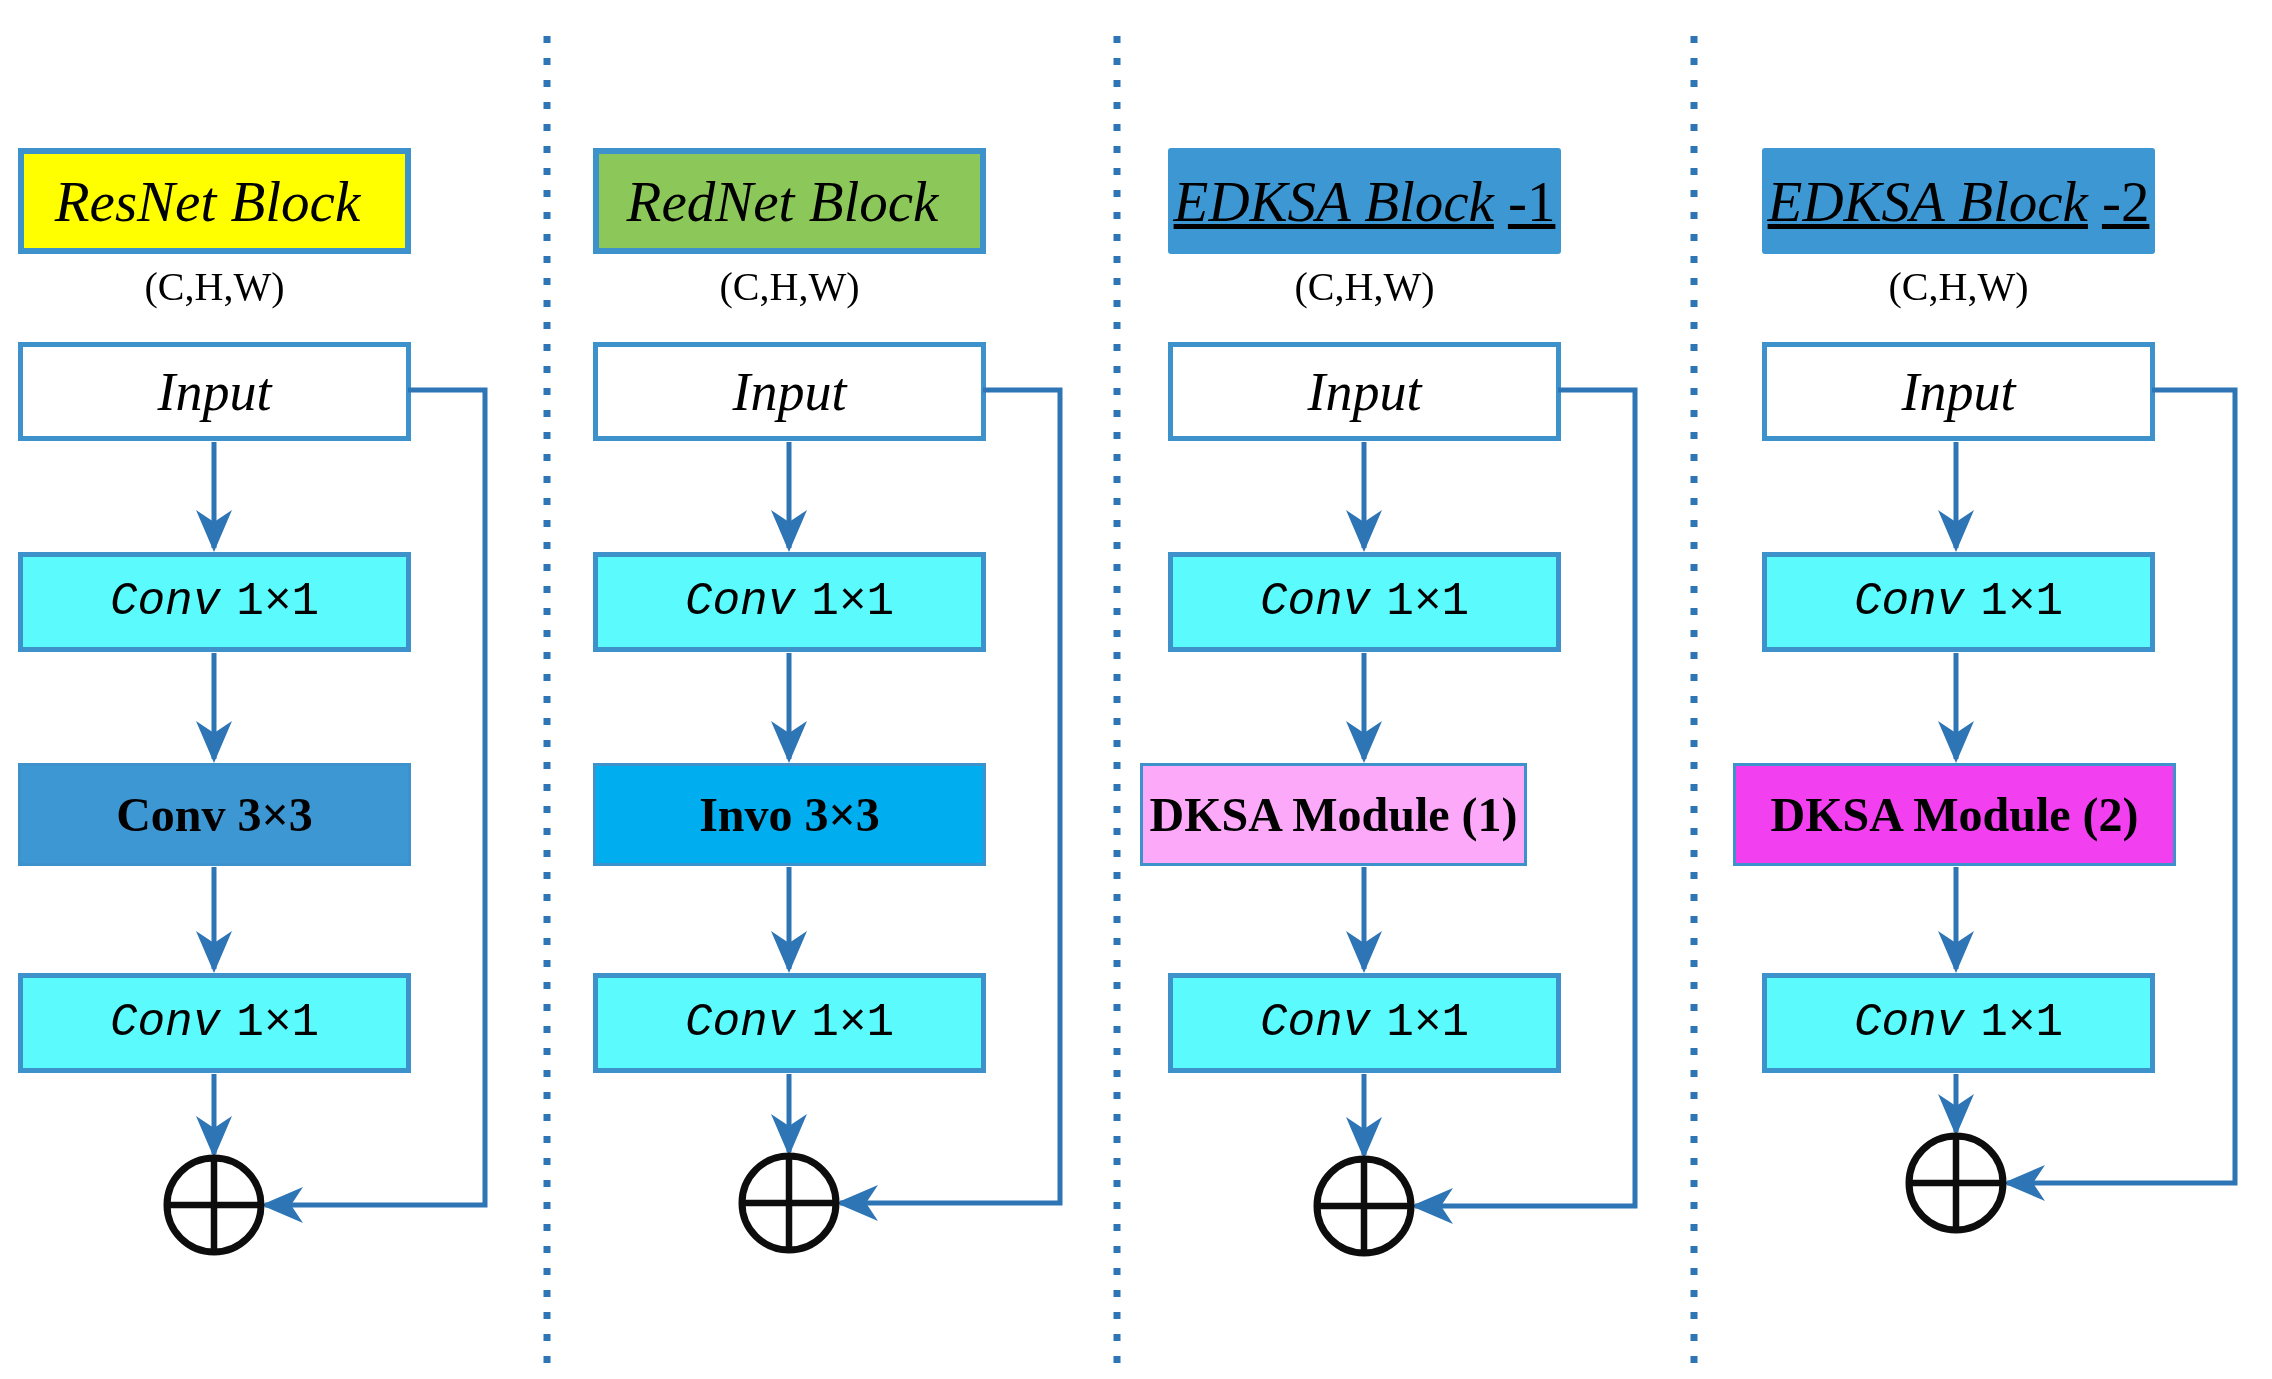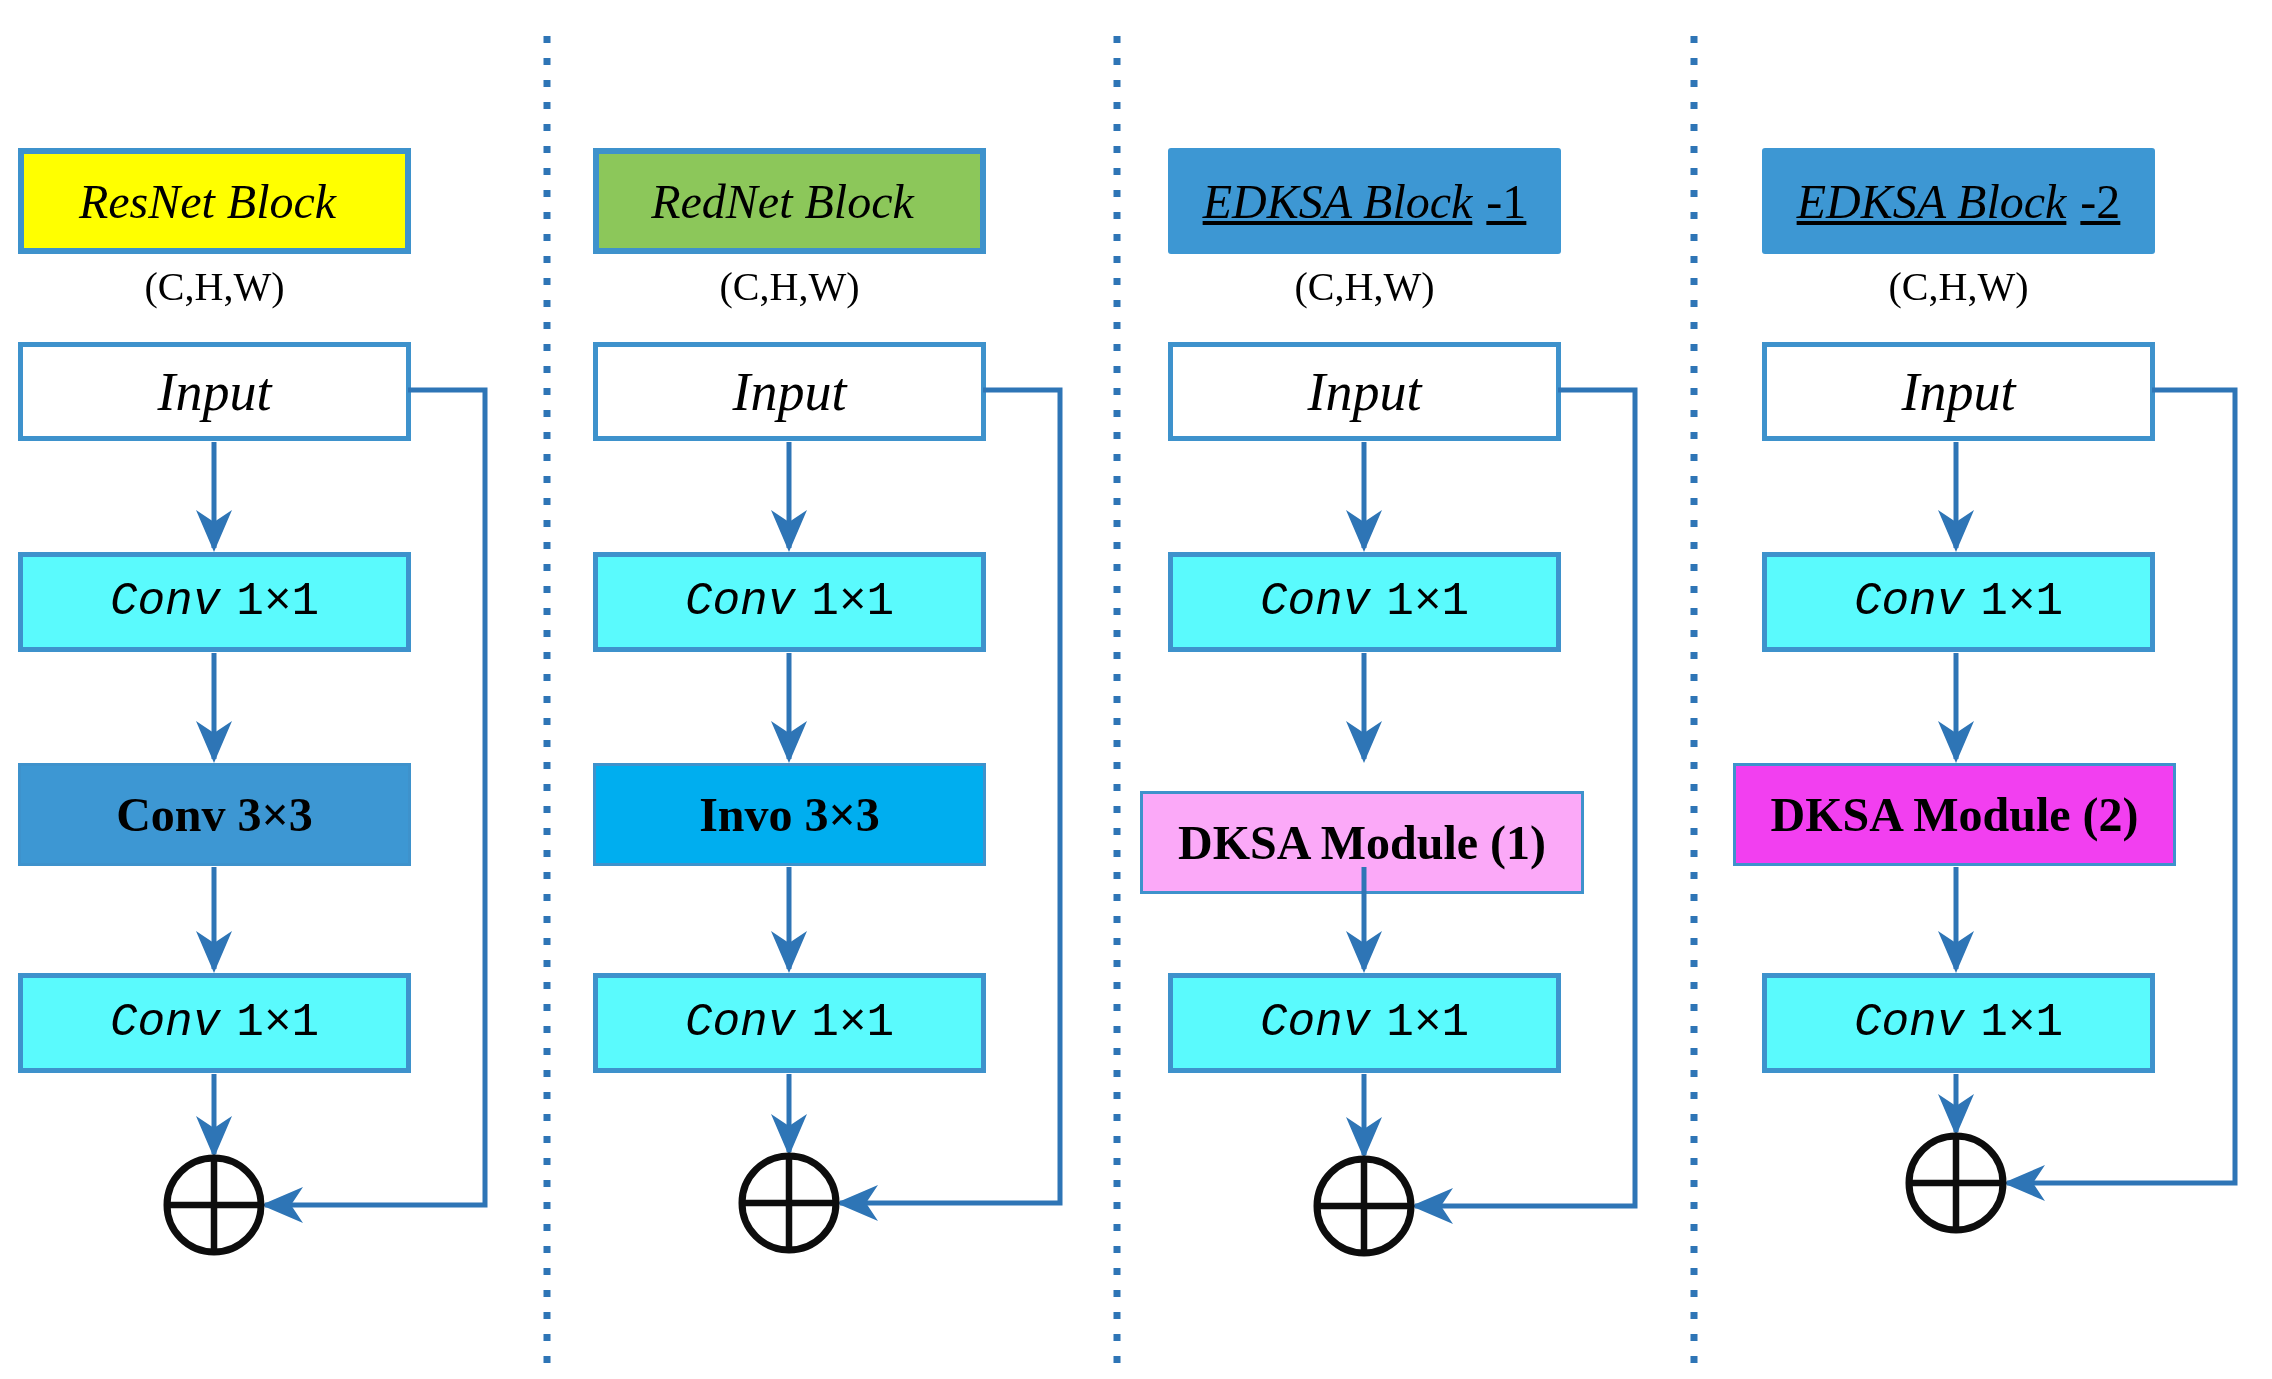--- a/index.html
+++ b/index.html
@@ -12,30 +12,30 @@
   .x0{left:18px;}  .x1{left:593px;}  .x2{left:1168px;} .x3{left:1762px;}
   .w-std{width:393px;}
   
   .r-header{top:148px;height:106px;}
   .r-chw{top:260px;height:52px;}
   .r-input{top:342px;height:99px;}
   .r-conv1{top:552px;height:100px;}
   .r-mid{top:763px;height:103px;}
   .r-conv2{top:973px;height:100px;}
   
-  .mid-x2{left:1140px;width:444px;margin-top:28px;}
+  .mid-x2{left:1140px;width:387px;}
   .mid-x3{left:1733px;width:443px;}
   
   .hdr-bordered{border:6px solid var(--box_border_blue);}
   .hdr-plain{border:none;border-radius:3px;text-decoration:underline;}
   .io-box{border:5px solid var(--box_border_blue);background:#ffffff;}
   .conv-box{border:5px solid var(--box_border_blue);background:var(--cyan);}
   .mid-box{border:3px solid var(--box_border_blue);}
   
-  .t-header{font-size:48px;font-style:italic;}
+  .t-header{font-size:57px;font-style:italic;}
   .t-header .suffix{font-style:normal;margin-left:14px;}
   .t-chw{font-size:40px;display:flex;align-items:center;justify-content:center;}
   .t-io{font-size:54px;font-style:italic;}
   .t-conv{font-size:46px;font-family:Liberation Mono, monospace;}
   .t-conv .op{font-style:italic;}
   .t-conv .kernel{font-style:normal;margin-left:16px;}
   .t-mid{font-size:48px;font-weight:bold;font-style:normal;}
   
   svg.wires{position:absolute;left:0;top:0;pointer-events:none;}
   .flow{stroke:var(--line_blue);stroke-width:5;fill:none;}

